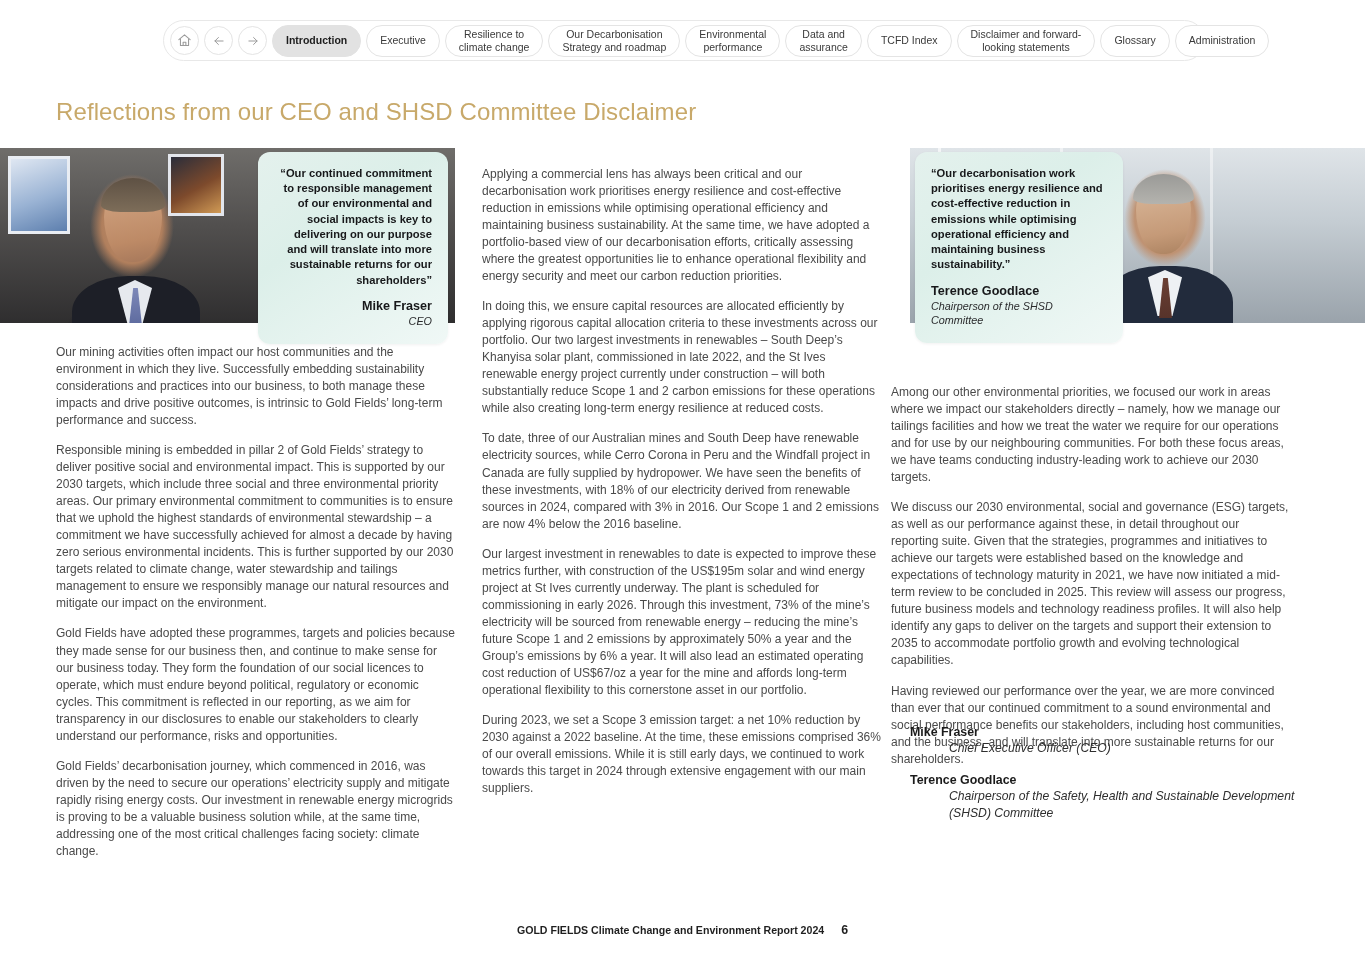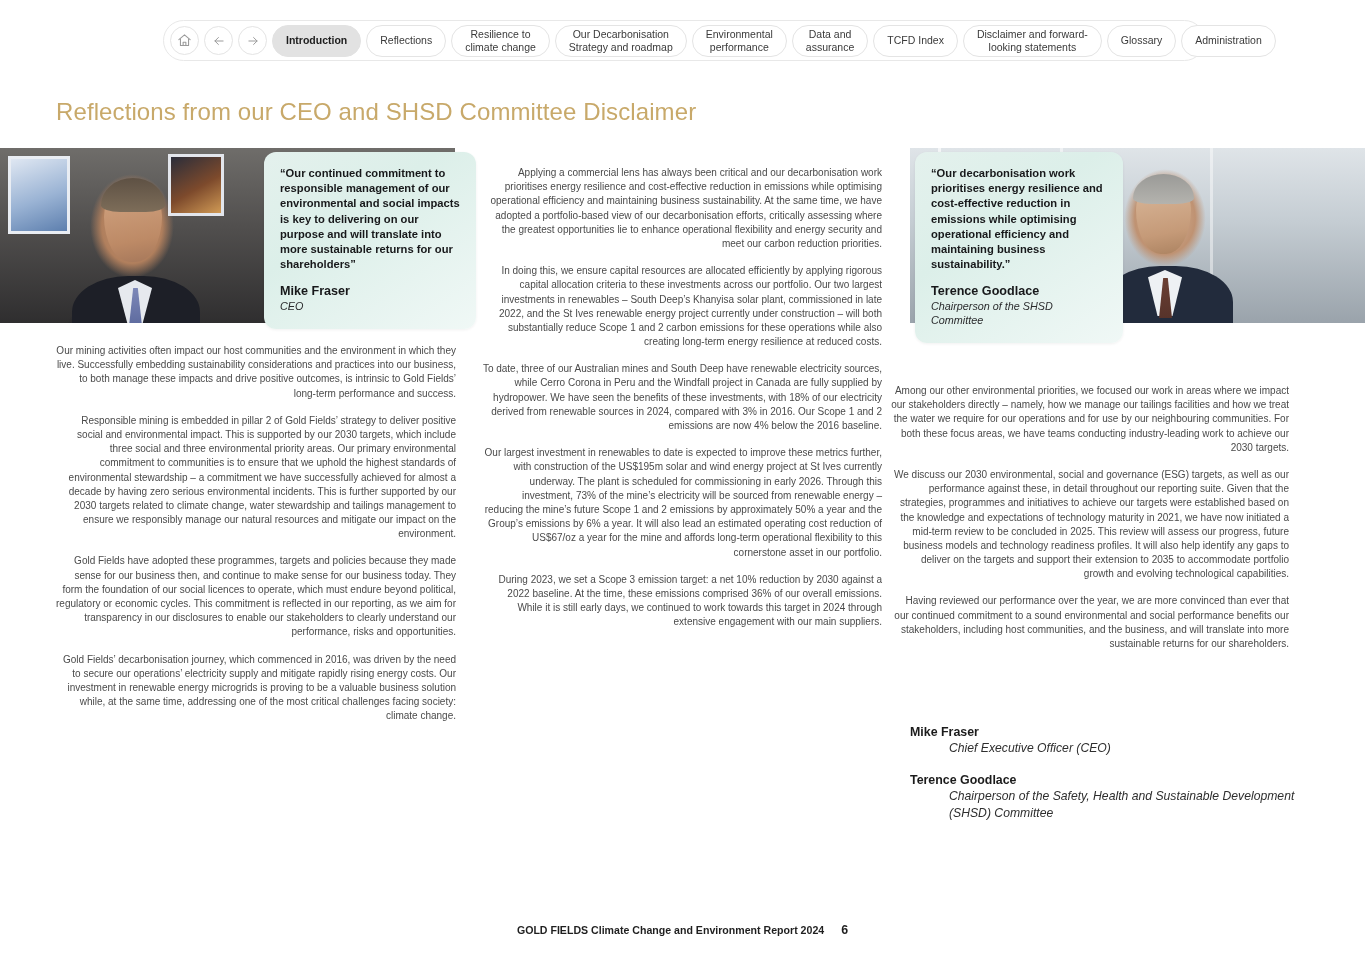--- a/index.html
+++ b/index.html
@@ -184,21 +184,21 @@
   }
 
   
   .quote-card {
     position: absolute;
     border-radius: 12px;
     padding: 14px 16px 16px 16px;
     background: linear-gradient(145deg, #e4f1ed 0%, #dcefe9 38%, #f0f8f6 100%);
     box-shadow: 0 1px 3px rgba(0,0,0,.06);
   }
-  .quote-card.left  { left: 264px; top: 152px; width: 212px; }
+  .quote-card.left  { left: 258px; top: 152px; width: 190px; text-align: right; }
   .quote-card.right { left: 915px; top: 152px; width: 208px; }
   .quote-text {
     font-size: 11.2px;
     line-height: 1.36;
     font-weight: 700;
     color: #17181a;
   }
   .quote-name {
     margin-top: 11px;
     font-size: 12.6px;
@@ -209,24 +209,23 @@
     margin-top: 1px;
     font-size: 10.8px;
     font-style: italic;
     color: #2a2b2d;
     line-height: 1.3;
   }
 
   
   .col {
     position: absolute;
-    font-size: 10px;
+    font-size: 12px;
     line-height: 1.42;
     color: #4a4a4a;
-    text-align: right;
   }
   .col p { margin-bottom: 13px; }
   .col-left   { left: 56px;  top: 344px; width: 400px; }
   .col-mid    { left: 482px; top: 166px; width: 400px; }
   .col-right  { left: 891px; top: 344px; width: 398px; margin-top: 40px; }
 
   
   .sign-block { position: absolute; left: 910px; top: 725px; width: 398px; }
   .sign-name {
     font-size: 12.4px; font-weight: 700; color: #1b1b1b;
@@ -267,21 +266,21 @@
     </svg>
   </div>
   <div class="nav-circle">
     <svg width="14" height="14" viewBox="0 0 24 24" fill="none" stroke="#9a9a9a" stroke-width="1.7" stroke-linecap="round" stroke-linejoin="round">
       <path d="M5 12h14"></path>
         <path d="M13 6l6 6-6 6"></path>
     </svg>
   </div>
 
   <div class="chip active">Introduction</div>
-  <div class="chip">Reflections</div>
+  <div class="chip">Executive</div>
   <div class="chip">Resilience to
 climate change</div>
   <div class="chip">Our Decarbonisation
 Strategy and roadmap</div>
   <div class="chip">Environmental
 performance</div>
   <div class="chip">Data and
 assurance</div>
   <div class="chip">TCFD Index</div>
   <div class="chip">Disclaimer and forward-

